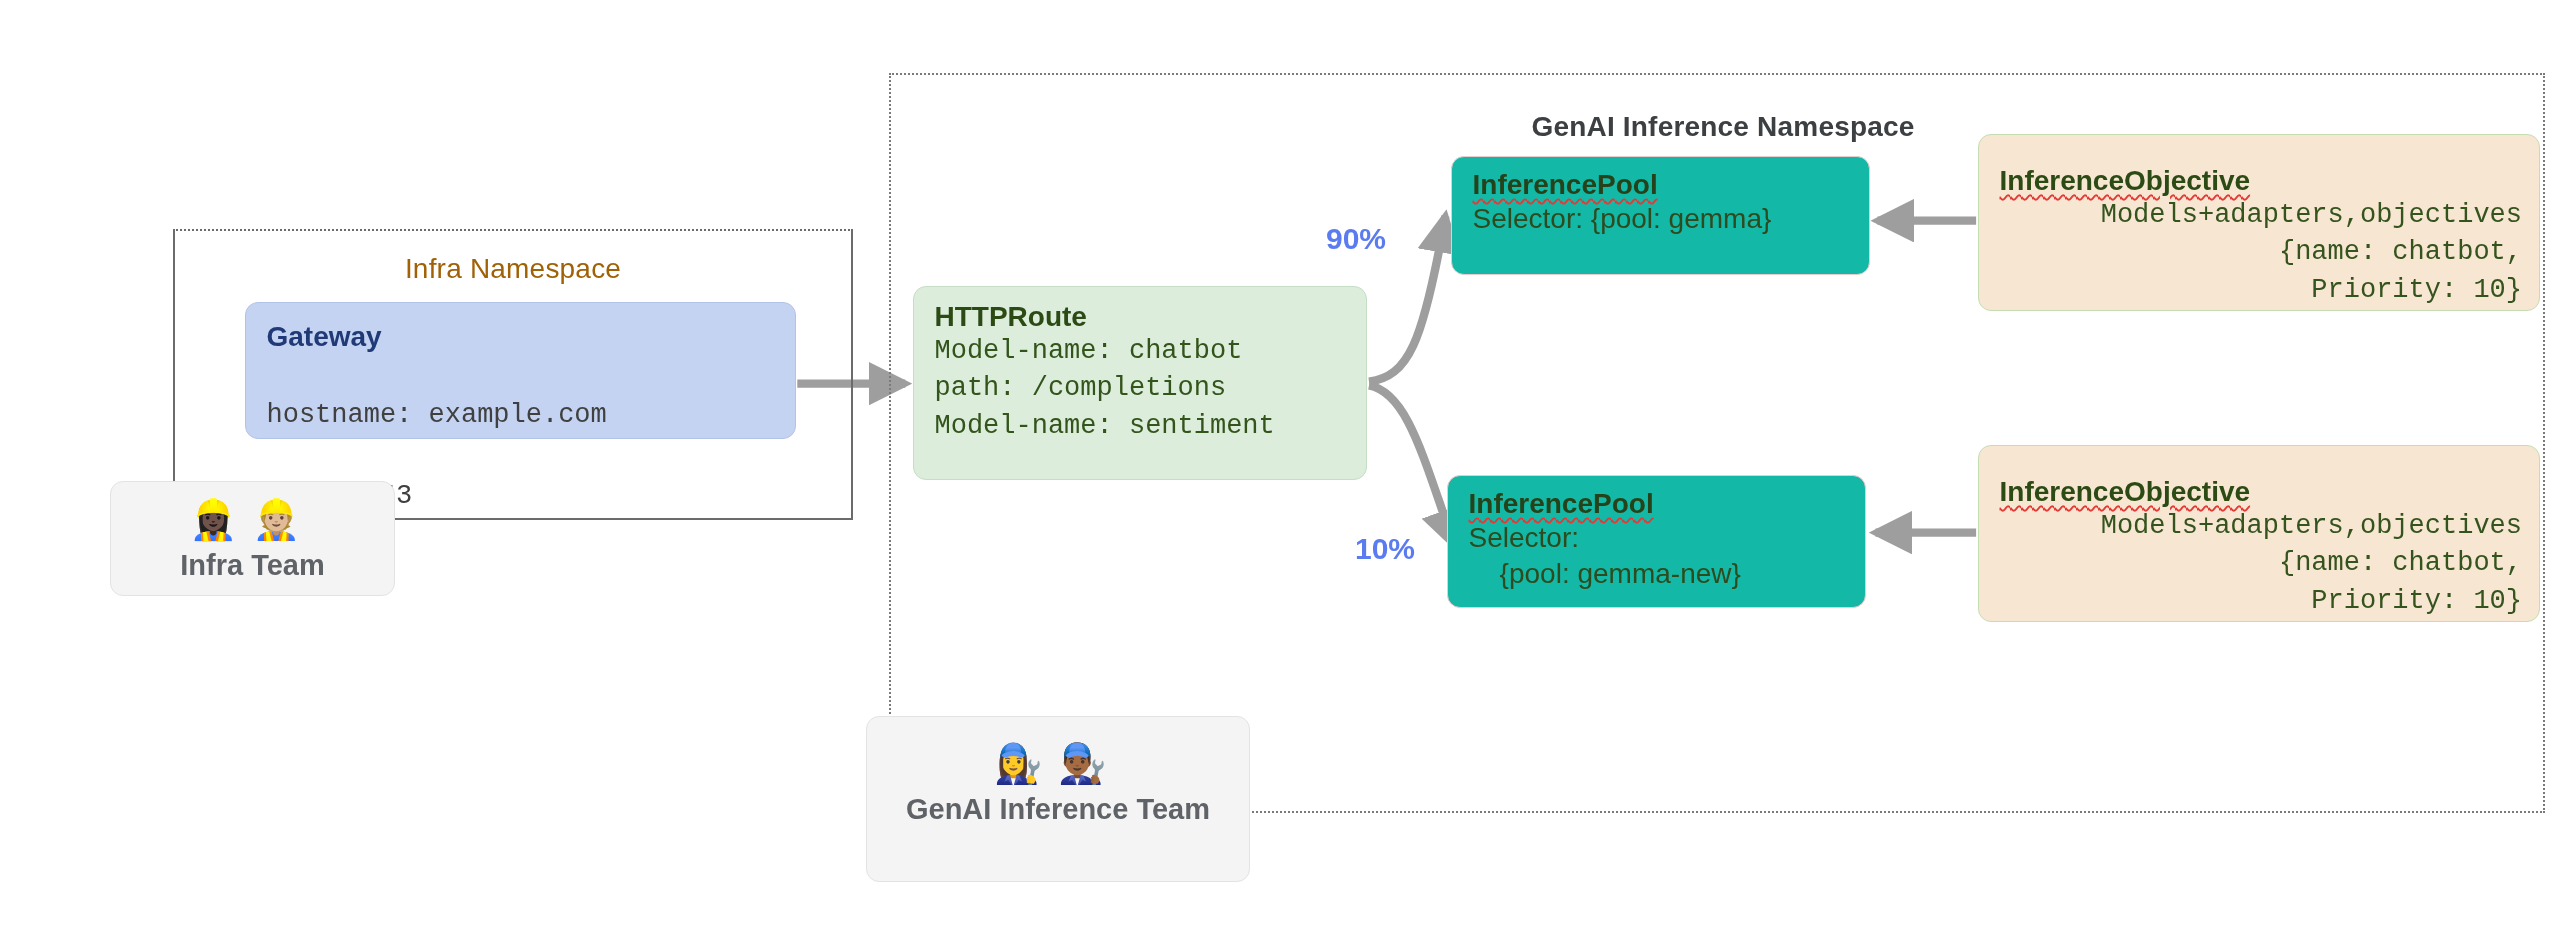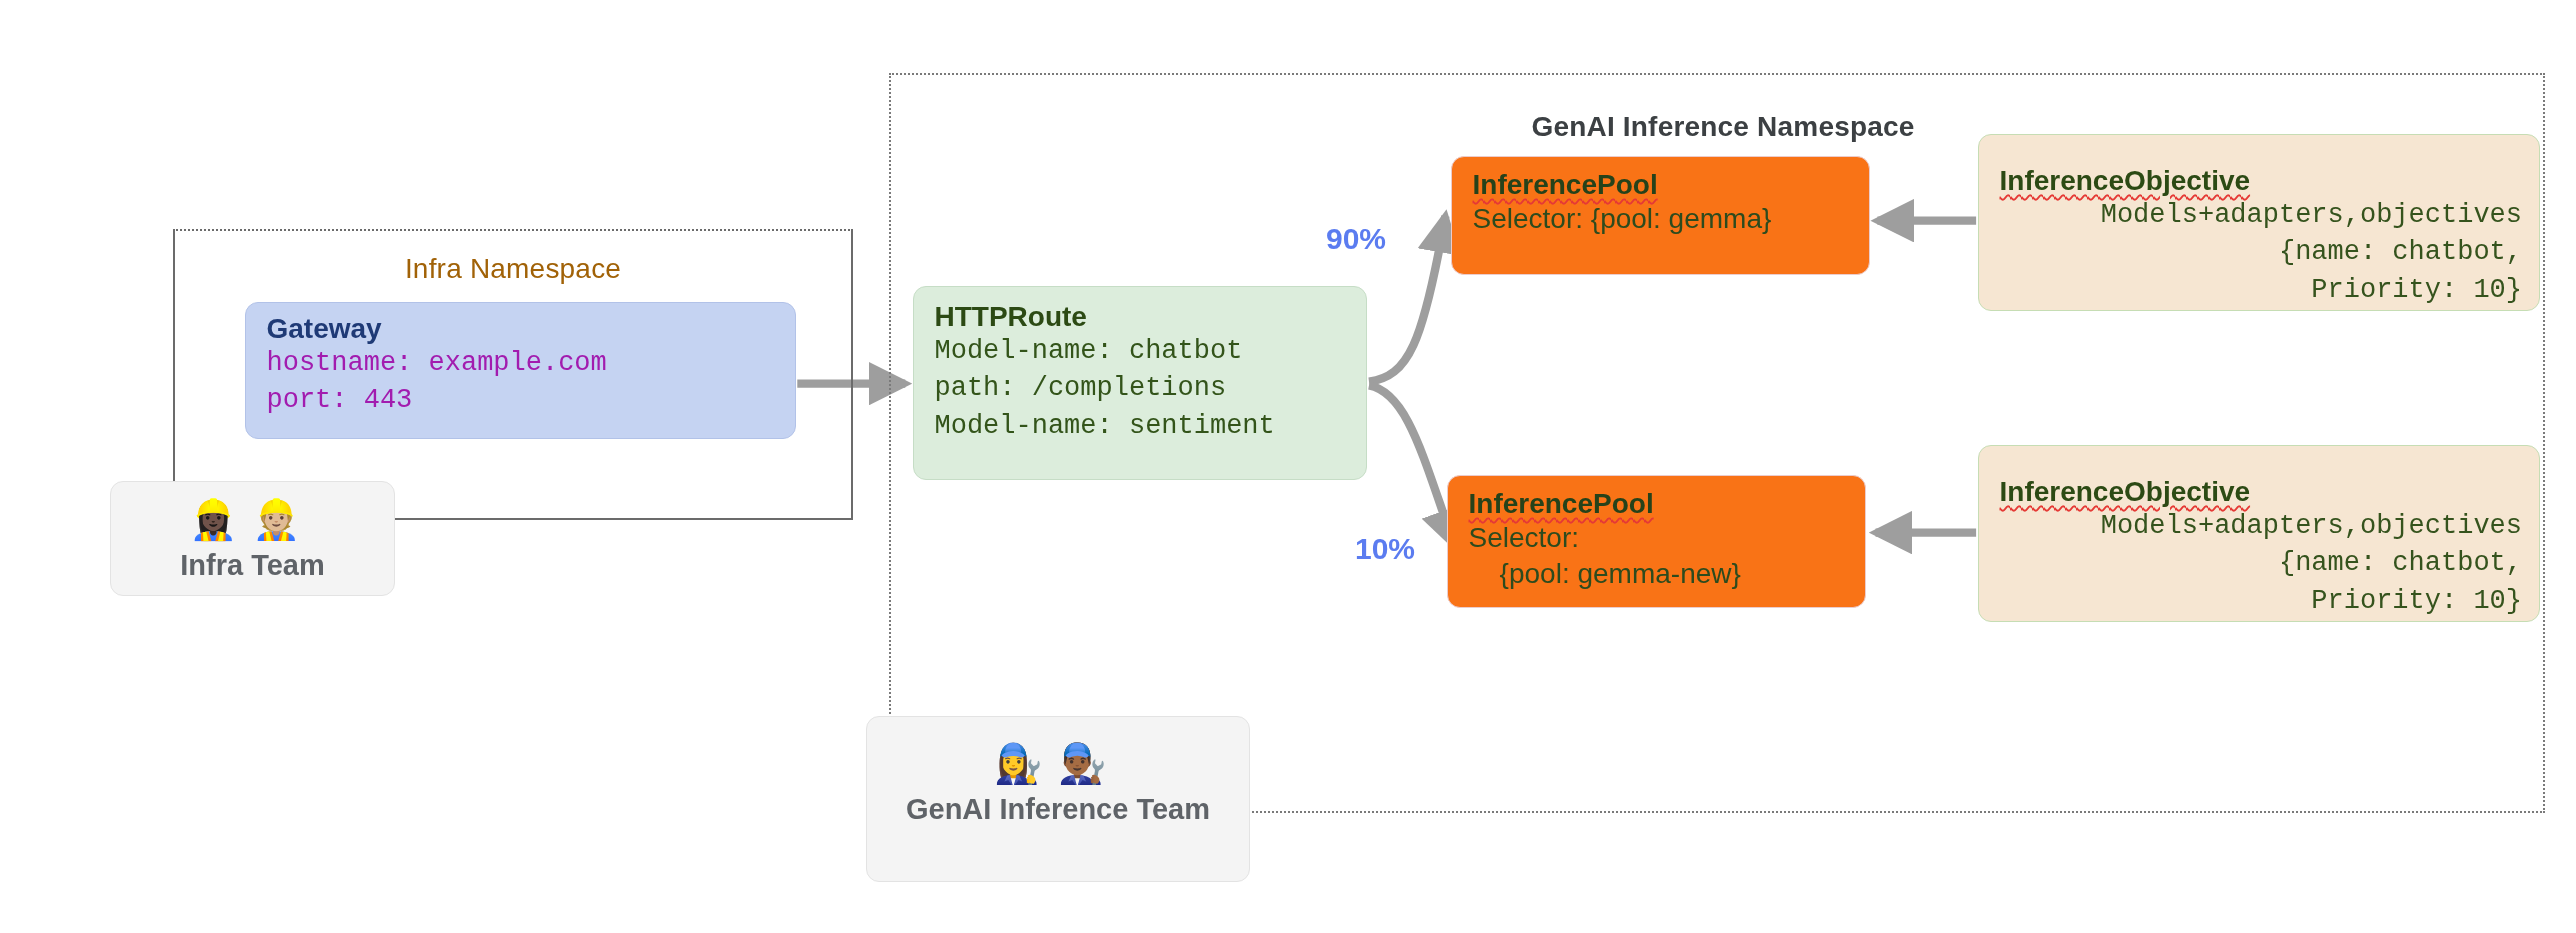--- a/index.html
+++ b/index.html
@@ -85,41 +85,41 @@
   }
 
   
   .card-gateway {
     left: 245px;
     top: 302px;
     width: 551px;
     height: 137px;
     background: #c5d3f2;
     border: 1.9px solid #b2c2e8;
-    padding-top: 9px;
+    padding-top: 17px;
   }
   .card-gateway .title { color: #1f3a76; }
-  .card-gateway .body  { color: #a21caf; }
+  .card-gateway .body  { color: #404040; margin-top: 44px; }
 
   
   .card-httproute {
     left: 913px;
     top: 286px;
     width: 454px;
     height: 194px;
     background: #dceddc;
     border: 1.9px solid #c6ddc6;
   }
   .card-httproute .title { color: #2c4a14; }
   .card-httproute .body  { color: #33541a; }
 
   
   .card-pool {
     width: 419px;
-    background: #f97316;
+    background: #14b8a6;
     border: 1.9px solid #ebcccd;
     padding-top: 11.2px;
   }
   .card-pool .title { color: #26421a; }
   .card-pool .sel {
     font-size: 28px;
     color: #2d4b1e;
     line-height: 1.28;
     white-space: pre;
   }

